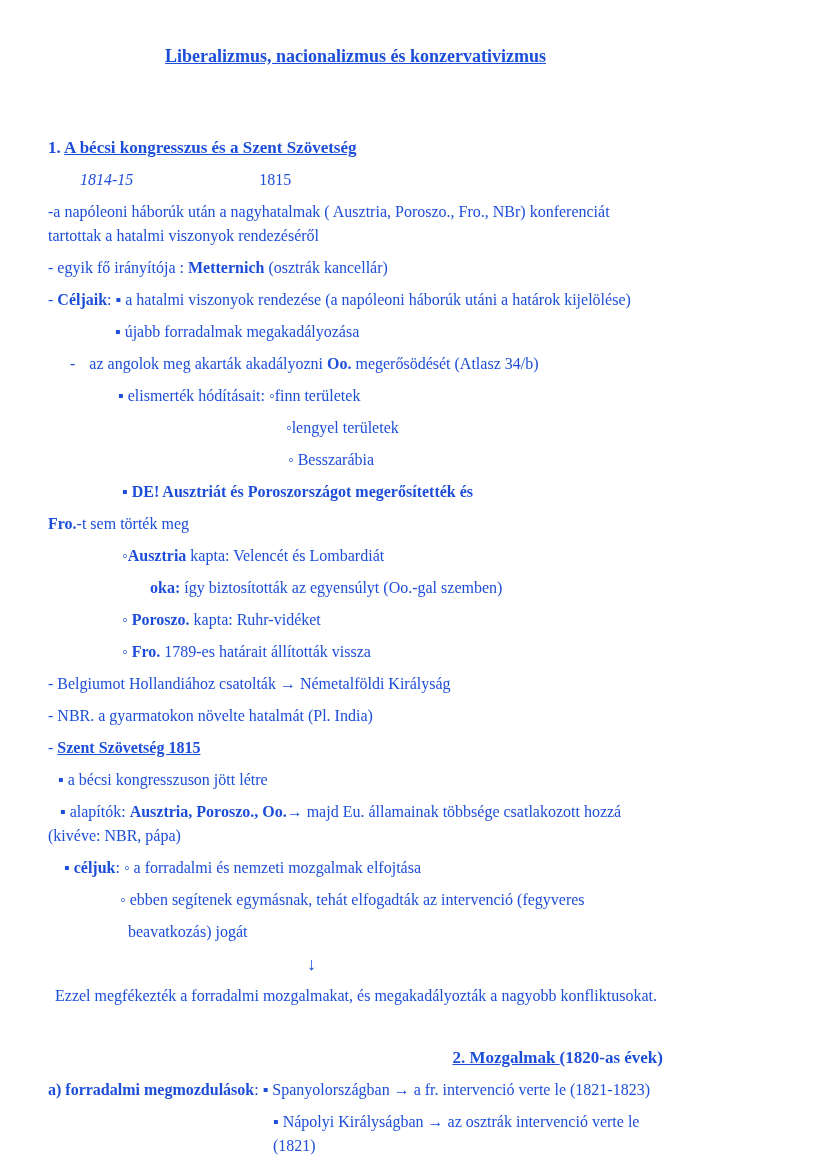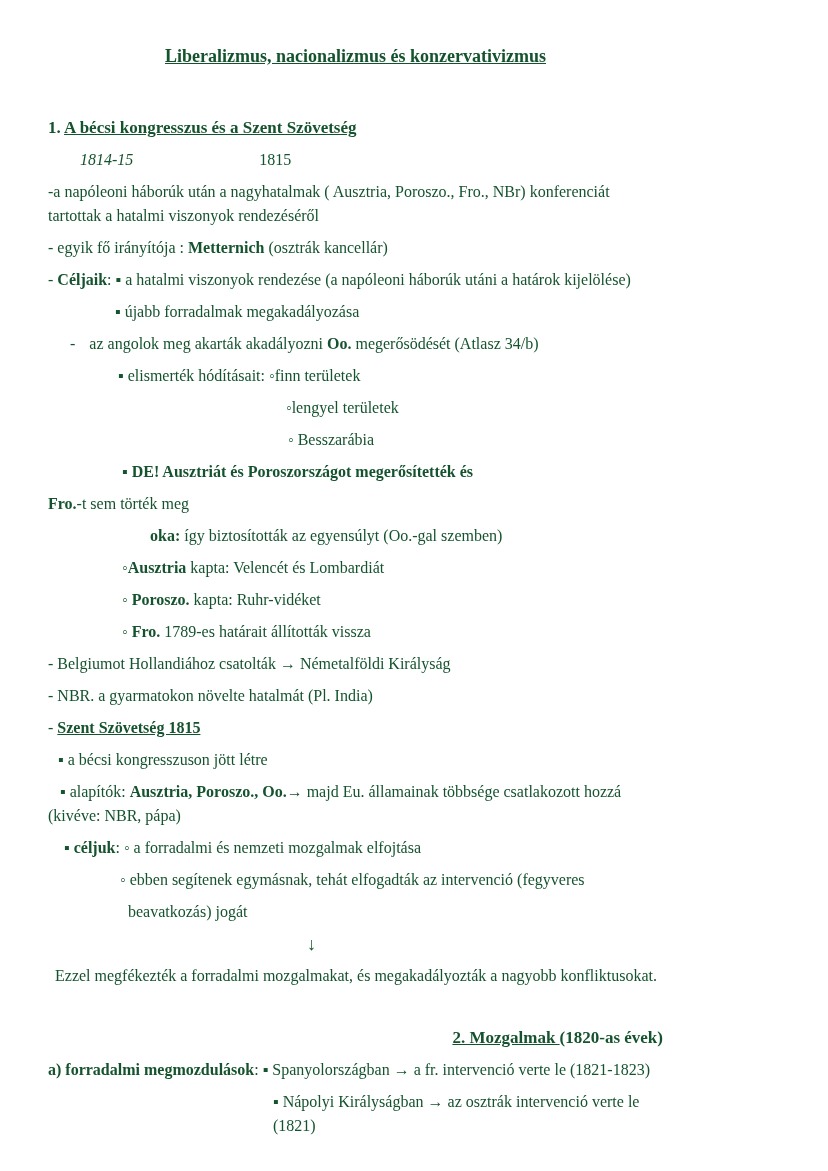--- a/index.html
+++ b/index.html
@@ -5,34 +5,34 @@
   html,body{margin:0;padding:0;background:#ffffff;}
   .page{
     position:relative;
     width:708px;height:1171px;
     background:#ffffff;
     box-sizing:border-box;
     padding:44px 45px 0 48px;
     font-family:"Liberation Serif","DejaVu Serif",serif;
     font-size:16px;
     line-height:24px;
-    color:#14532d;
+    color:#1d4ed8;
     overflow:hidden;
   }
   p{margin:0 0 8px 0;}
   .b{font-weight:bold;}
   .u{text-decoration:underline;}
   .title{
     text-align:center;
     font-size:18px;
     font-weight:bold;
     text-decoration:underline;
     margin:0 0 0 0;
   }
-  .h1{margin-top:48px;font-size:17px;}
+  .h1{margin-top:68px;font-size:17px;}
   .h2{margin-top:38px;font-size:17px;text-align:right;}
   .dates{margin-top:2px;}
   .dates .d1{margin-left:32px;font-style:italic;}
   .dates .d2{margin-left:126px;}
   .gap14{margin-left:14px;}
   .arrow-line{font-size:18px;}
 </style>
 </head>
 <body>
 
@@ -57,23 +57,23 @@
   <p style="margin-left:70px">▪ elismerték hódításait: ◦finn területek</p>
 
   <p style="margin-left:238px">◦lengyel területek</p>
 
   <p style="margin-left:240px">◦ Besszarábia</p>
 
   <p style="margin-left:74px"><span>▪ </span><span class="b">DE! Ausztriát és Poroszországot megerősítették és</span></p>
 
   <p style=""><span class="b">Fro.</span><span>-t sem törték meg</span></p>
 
+  <p style="margin-left:74px"><span>◦</span><span class="b">Ausztria</span><span> kapta: Velencét és Lombardiát</span></p>
+
   <p style="margin-left:102px"><span class="b">oka:</span><span> így biztosították az egyensúlyt (Oo.-gal szemben)</span></p>
-
-  <p style="margin-left:74px"><span>◦</span><span class="b">Ausztria</span><span> kapta: Velencét és Lombardiát</span></p>
 
   <p style="margin-left:74px"><span>◦ </span><span class="b">Poroszo.</span><span> kapta: Ruhr-vidéket</span></p>
 
   <p style="margin-left:74px"><span>◦ </span><span class="b">Fro.</span><span> 1789-es határait állították vissza</span></p>
 
   <p>- Belgiumot Hollandiához csatolták → Németalföldi Királyság</p>
 
   <p>- NBR. a gyarmatokon növelte hatalmát (Pl. India)</p>
 
   <p><span>- </span><span class="b u">Szent Szövetség 1815</span></p>

